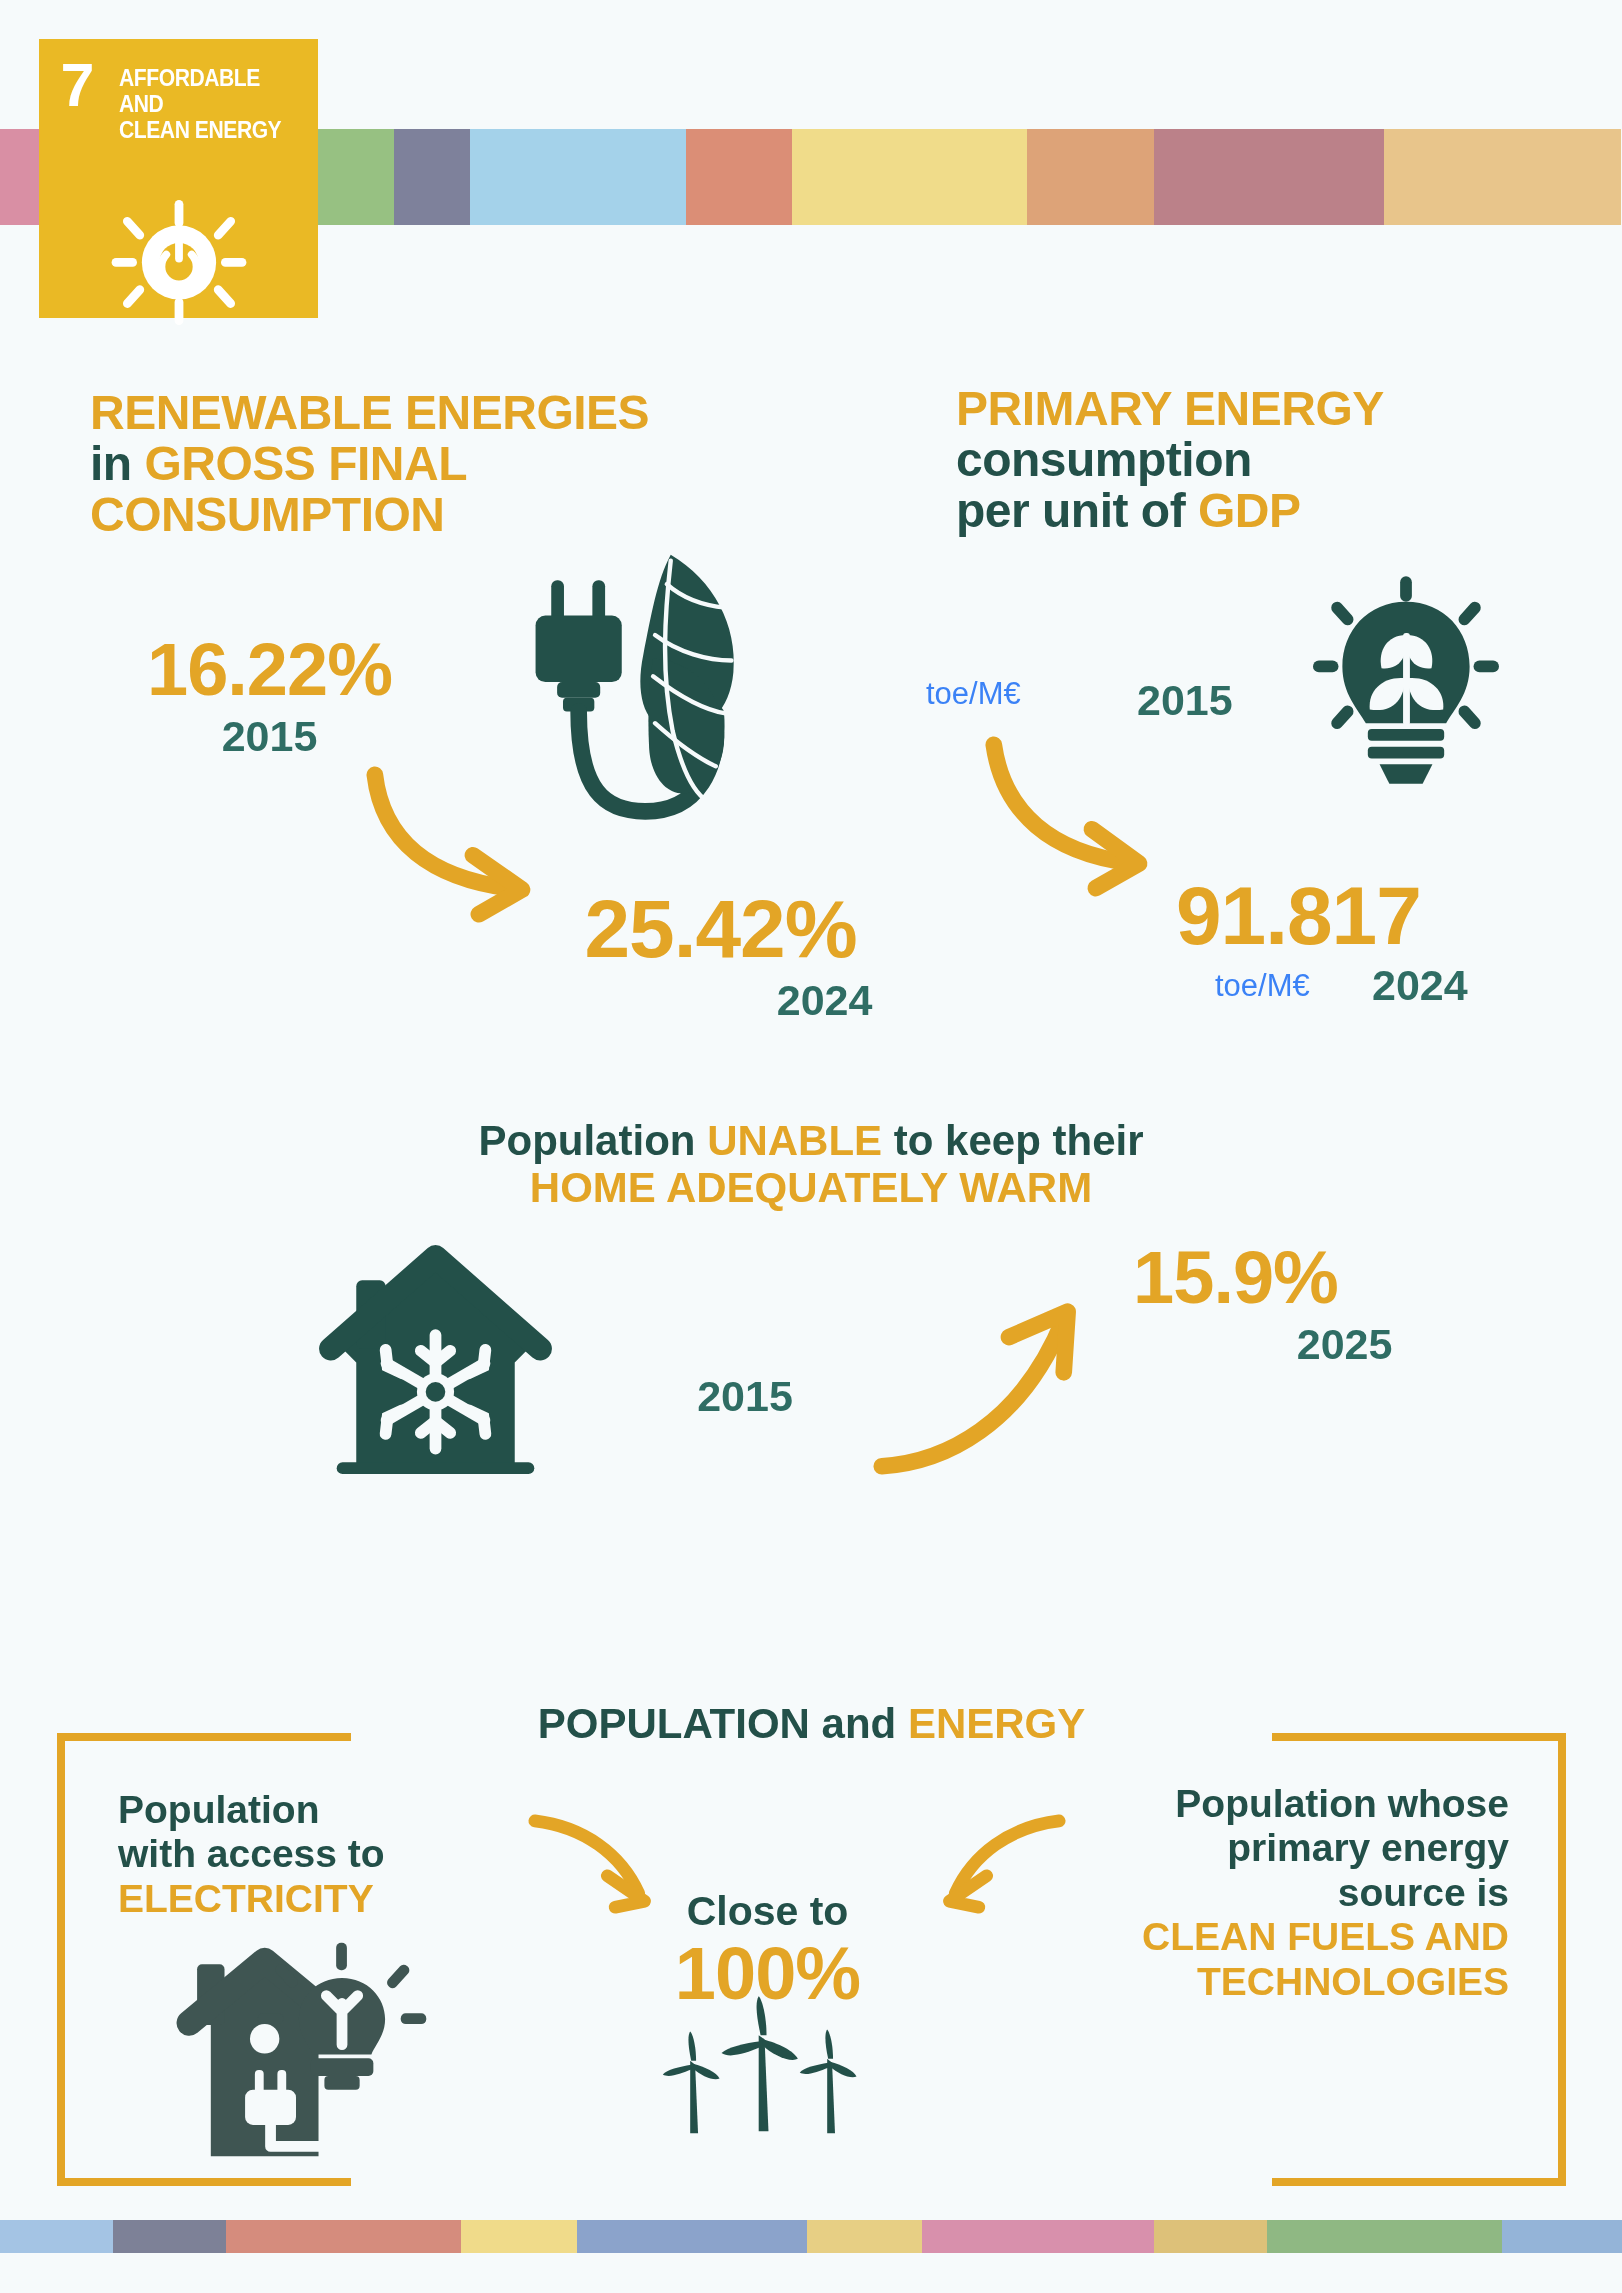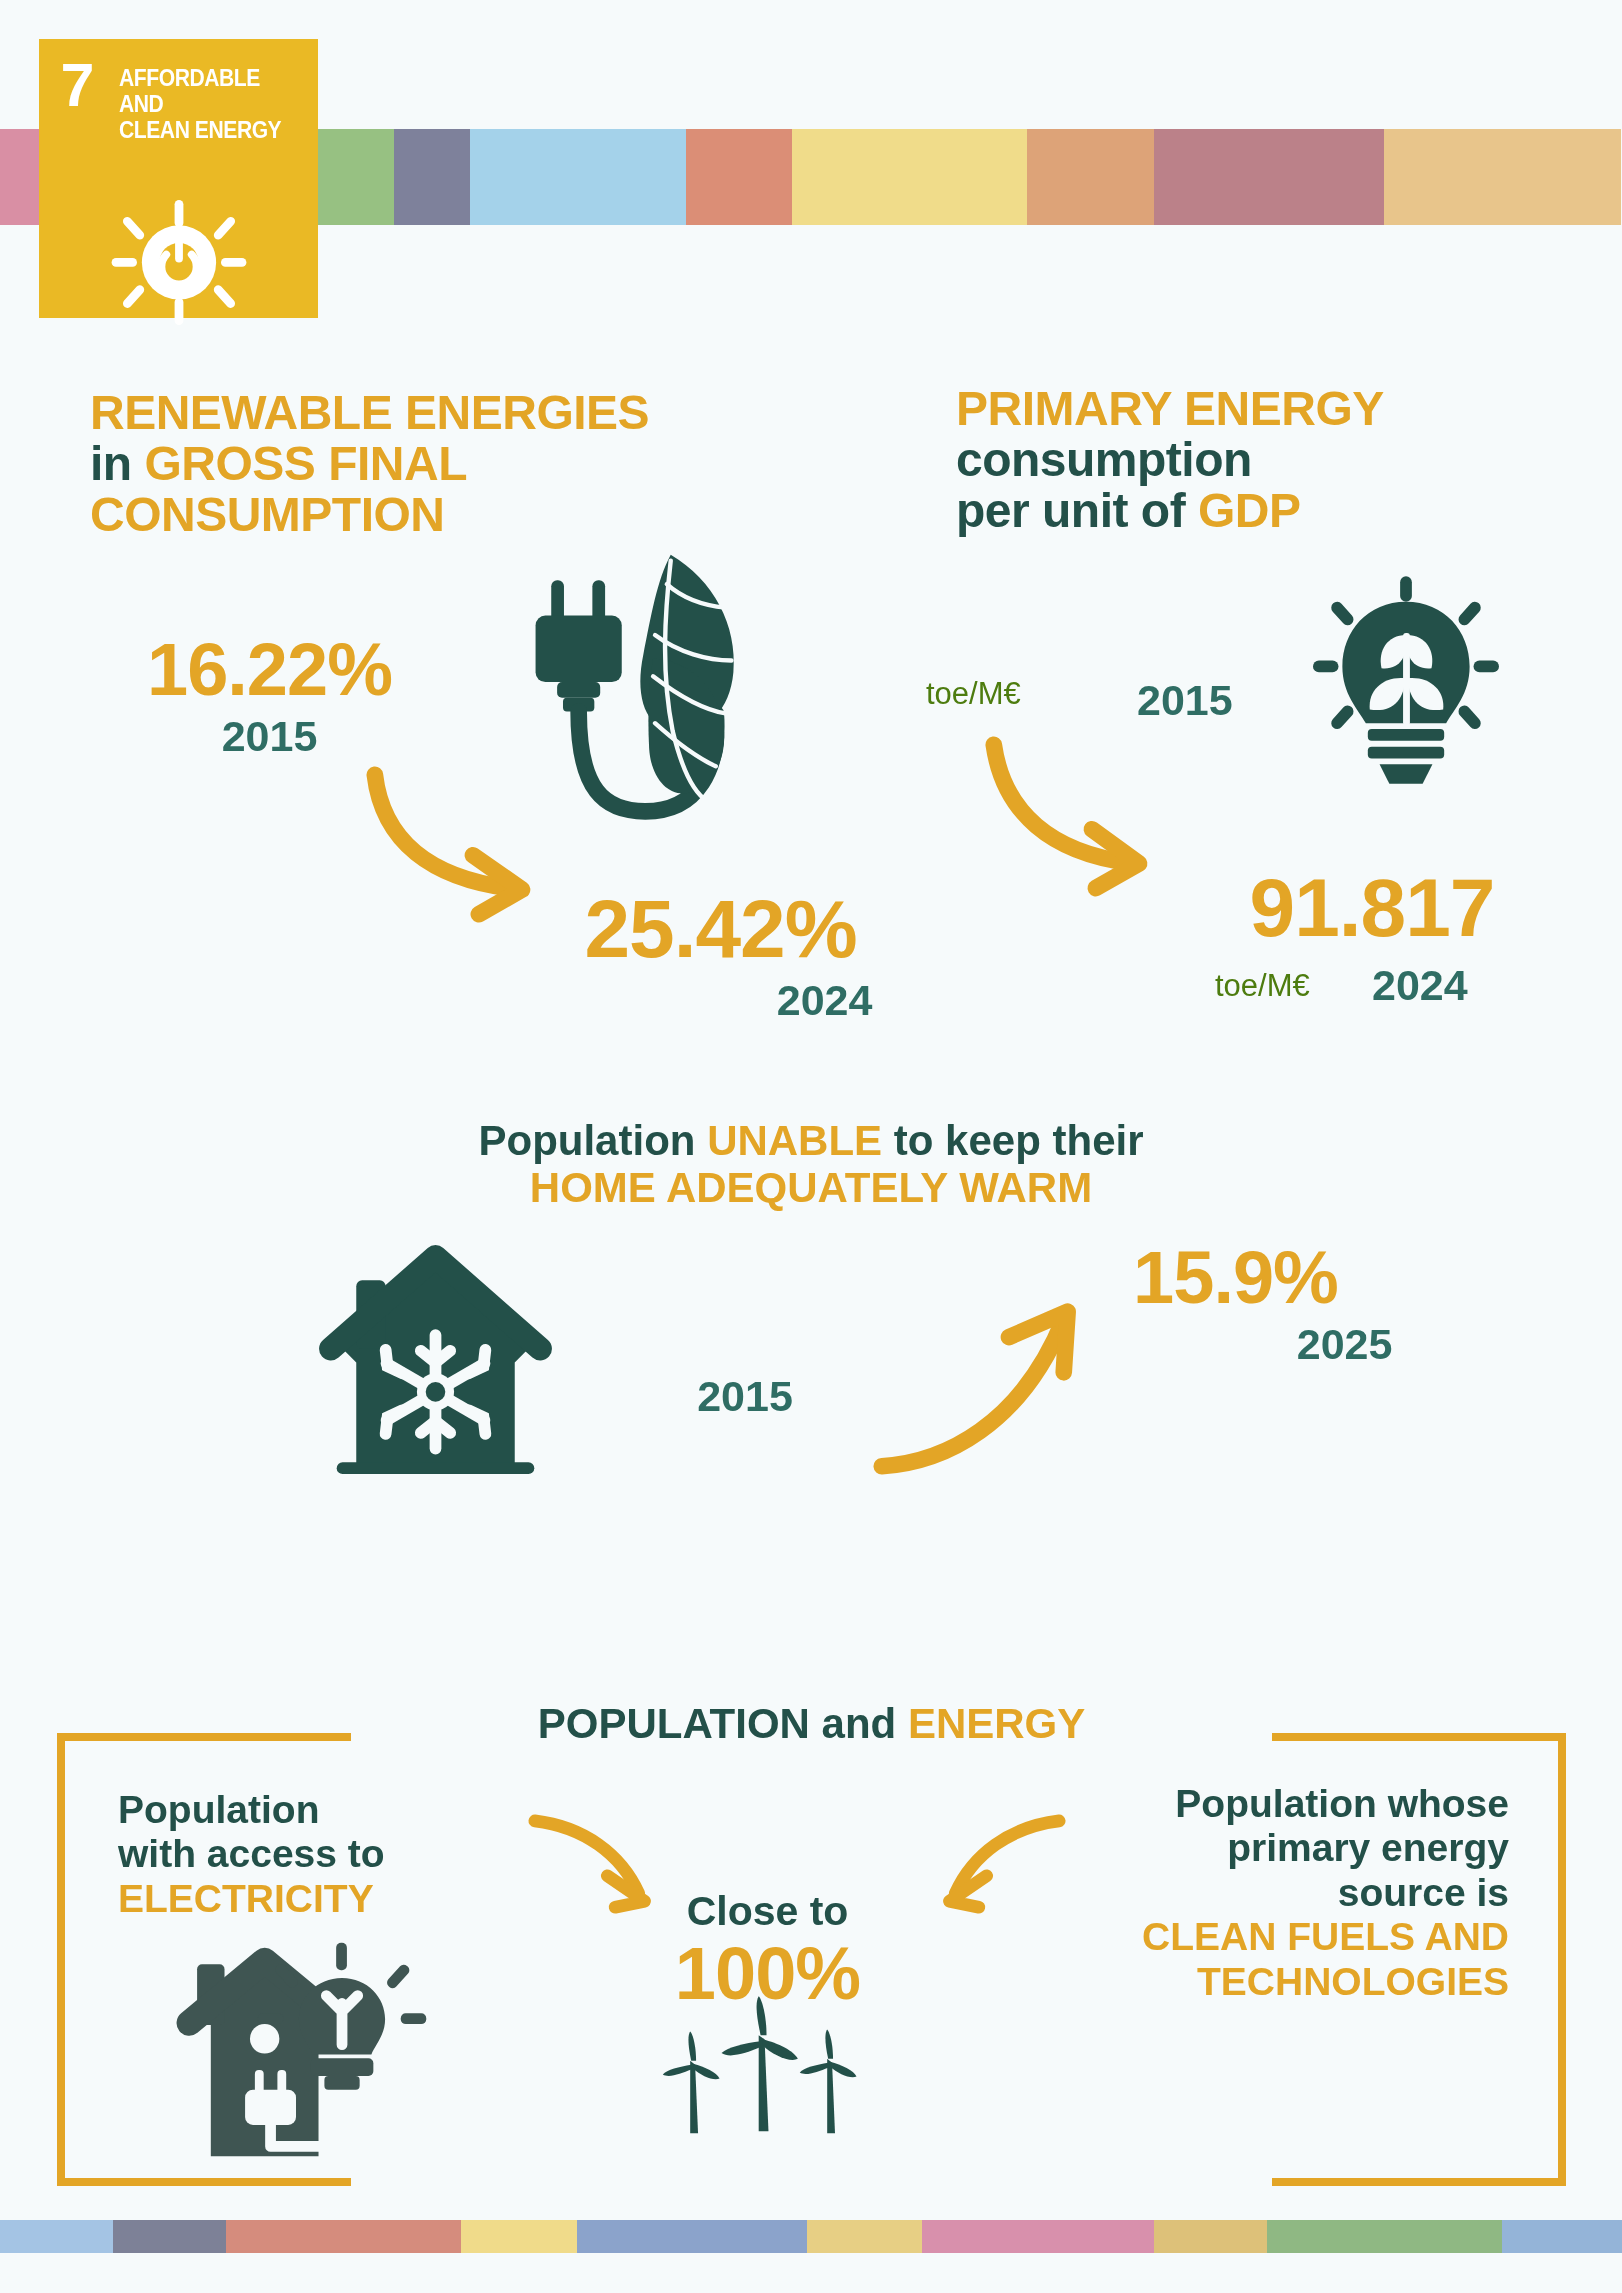--- a/index.html
+++ b/index.html
@@ -98,21 +98,21 @@
     font-weight: bold;
     letter-spacing: -1px;
   }
   .yearlbl {
     font-size: 43px;
     font-weight: bold;
     color: #2f6d64;
   }
   .unitlbl {
     font-size: 31px;
-    color: #4d7c0f;
+    color: #3b82f6;
     font-weight: normal;
   }
 
   
   .panel {
     position: absolute;
     left: 57px;
     top: 1733px;
     width: 1509px;
     height: 453px;
@@ -302,21 +302,21 @@
   <div class="blk yearlbl" style="left:1137px; top:676px;">2015</div>
 
   <div class="blk" style="left:980px; top:737px;">
     <svg width="216" height="157" viewBox="0 0 220 160">
       <path d="M14 8 C 24 78, 74 118, 152 128" fill="none" stroke="#e3a526" stroke-width="17" stroke-linecap="round"></path>
       <path d="M114 94 L 162 129 L 118 154" fill="none" stroke="#e3a526" stroke-width="17" stroke-linecap="round" stroke-linejoin="round"></path>
     </svg>
   </div>
 
   <div class="blk" style="left:1176px; top:861px; width:392px;">
-    <div class="bignum-lg amber" style="text-align:center;">91.817</div>
+    <div class="bignum-lg amber" style="margin-top:8px;">91.817</div>
   </div>
   <div class="blk unitlbl" style="left:1215px; top:968px;">toe/M€</div>
   <div class="blk yearlbl" style="left:1372px; top:961px;">2024</div>
 
   <div class="blk" style="left:1313px; top:576px;">
     <svg width="186" height="216" viewBox="0 0 190 220">
       <g fill="#235049">
         <path d="M95 26 C 134 26, 160 56, 160 92 C 160 120, 144 136, 136 150
                  L 54 150 C 46 136, 30 120, 30 92 C 30 56, 56 26, 95 26 Z"></path>
         <rect x="56" y="156" width="78" height="12" rx="4"></rect>

